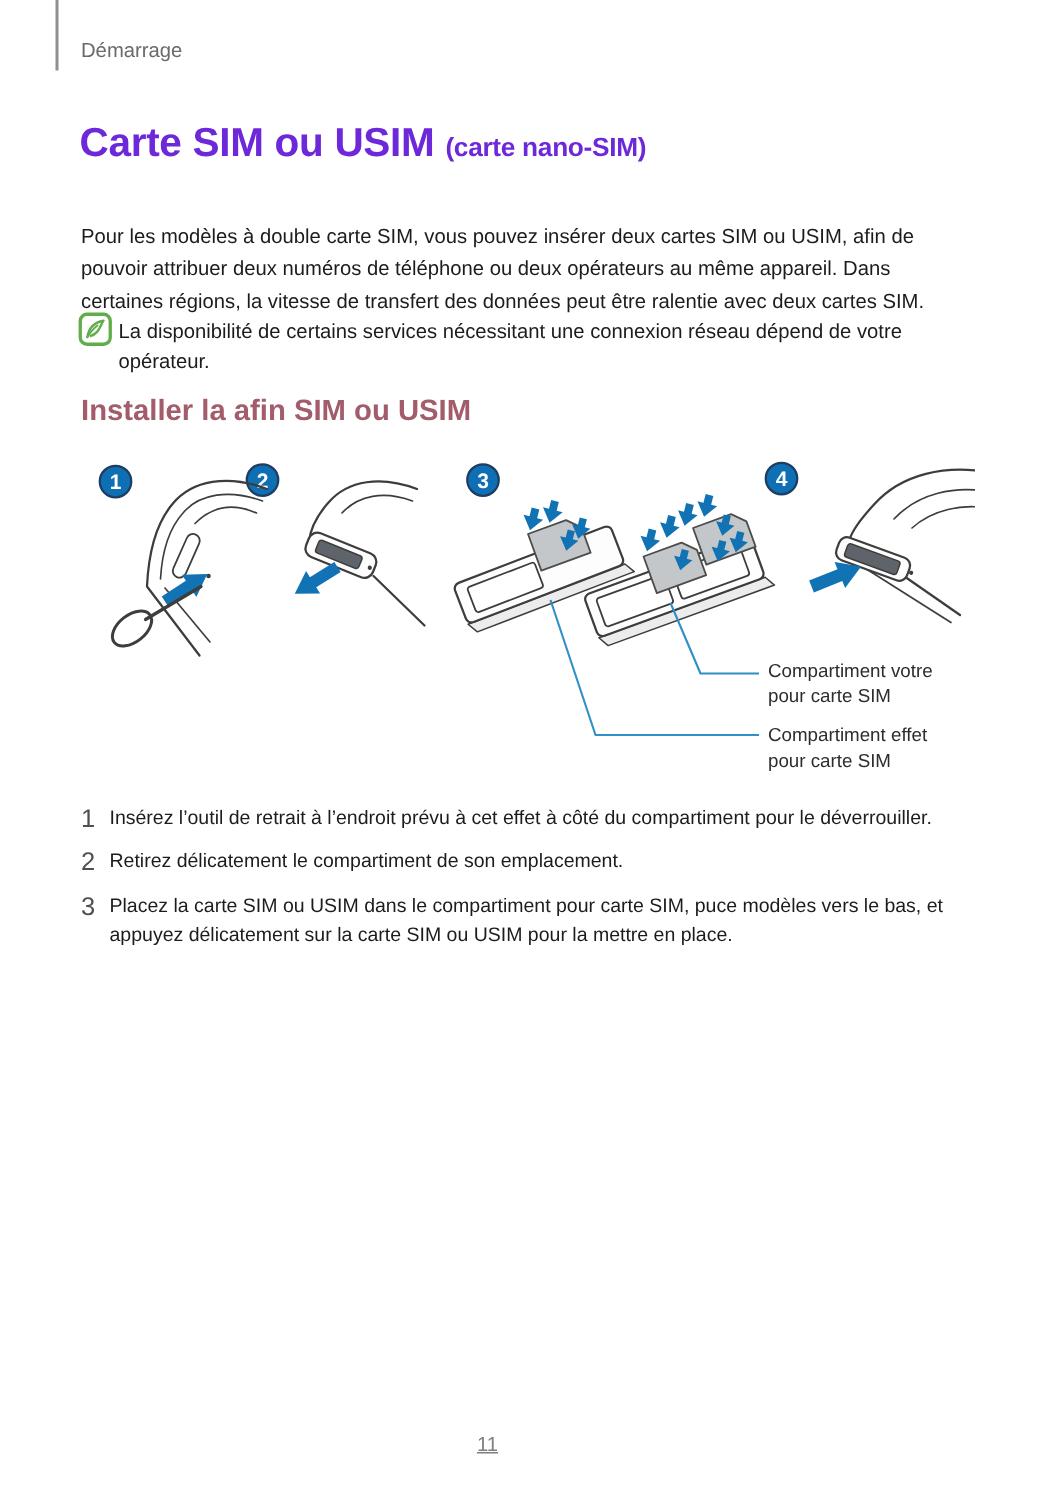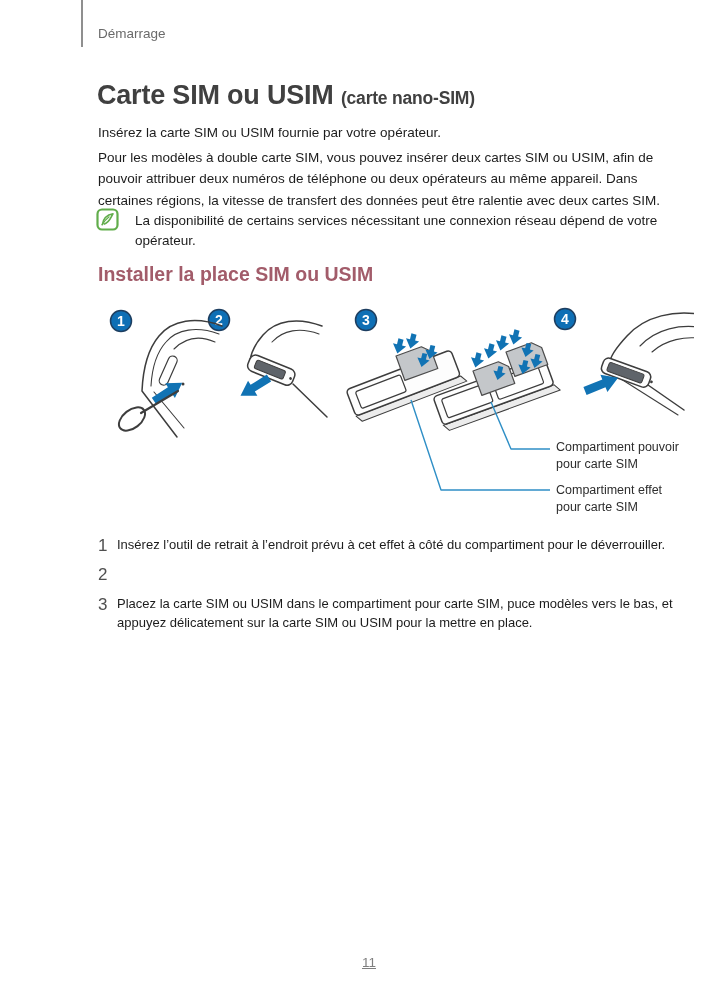--- a/index.html
+++ b/index.html
@@ -1,26 +1,26 @@
 <!DOCTYPE html>
 <html><head>
 <meta charset="utf-8">
 <style>
   html,body{margin:0;padding:0;background:#fff;}
   .page{
     position:relative;width:650px;height:994px;background:#fff;overflow:hidden;
-    font-family:"Liberation Sans",sans-serif;color:#1c1c1c;margin-left:44px;
+    font-family:"Liberation Sans",sans-serif;color:#1c1c1c;
   }
   .head-rule{position:absolute;left:37px;top:0;width:2px;height:47px;background:#8f8f8f;}
   .running-head{position:absolute;left:54px;top:26px;font-size:13.5px;color:#6a6a6a;}
-  h1{position:absolute;left:53px;top:80px;margin:0;font-size:27px;font-weight:bold;color:#404040;letter-spacing:-0.2px;white-space:nowrap;}
+  h1{position:absolute;left:53px;top:80px;margin:0;font-size:27px;font-weight:bold;color:#6d28d9;letter-spacing:-0.2px;white-space:nowrap;}
   h1 .sub{font-size:17.5px;font-weight:bold;}
   .p1{position:absolute;left:54px;top:123px;width:600px;margin:0;font-size:13.5px;line-height:1.5;}
   .p2{position:absolute;left:54px;top:147px;width:597px;margin:0;font-size:13.5px;line-height:1.58;}
-  .note{position:absolute;left:52px;top:208px;width:612px;display:flex;align-items:flex-start;gap:16px;}
+  .note{position:absolute;left:52px;top:208px;width:612px;display:flex;align-items:flex-start;gap:4px;}
   .note-icon{flex:0 0 23px;height:23px;}
   .note-text{font-size:13.5px;line-height:1.5;padding-top:3px;}
   h2{position:absolute;left:54px;top:263px;margin:0;font-size:19.5px;font-weight:bold;color:#a25c6a;white-space:nowrap;}
   .figure{position:absolute;left:0;top:298px;width:703px;height:238px;}
   .figure svg{position:absolute;left:0;top:0;}
   .callout{position:absolute;left:512px;font-size:12.5px;line-height:1.32;color:#2d2d2d;}
   .callout-double{top:141px;}
   .callout-single{top:184px;}
   .instructions{position:absolute;left:54px;top:536px;width:606px;}
   .instr{display:flex;margin-bottom:9px;}
@@ -44,35 +44,34 @@
 </head>
 <body>
 
 <div class="page">
 
   <div class="head-rule"></div>
   <div class="running-head">Démarrage</div>
 
   <h1><span>Carte SIM ou USIM </span><span class="sub">(carte nano-SIM)</span></h1>
 
-  <p class="p1">Insérez la carte SIM ou USIM fournie par votre opérateur.</p>
   <p class="p2">Pour les modèles à double carte SIM, vous pouvez insérer deux cartes SIM ou USIM, afin de pouvoir attribuer deux numéros de téléphone ou deux opérateurs au même appareil. Dans certaines régions, la vitesse de transfert des données peut être ralentie avec deux cartes SIM.</p>
 
   <div class="note">
     <span class="note-icon">
       <svg width="23" height="23" viewBox="0 0 23 23">
         <rect x="1.5" y="1.5" width="20" height="20" rx="4.5" fill="#fff" stroke="#61ad4b" stroke-width="2.2"></rect>
         <path d="M6.2,17 C7.2,10.5 10.8,6.8 17,5.8 C14.5,9.5 14,14.6 7.8,16.2" fill="none" stroke="#61ad4b" stroke-width="1.6" stroke-linejoin="round"></path>
         <path d="M5.8,17.4 C8.2,13.4 10.4,10.8 13.4,8.6" fill="none" stroke="#61ad4b" stroke-width="1.2"></path>
       </svg>
     </span>
     <span class="note-text">La disponibilité de certains services nécessitant une connexion réseau dépend de votre opérateur.</span>
   </div>
 
-  <h2>Installer la place SIM ou USIM</h2>
+  <h2>Installer la afin SIM ou USIM</h2>
 
   <div class="figure">
     <svg width="703" height="238" viewBox="0 298 703 238">
       <defs>
         <path id="ar" d="M0,-5 L24,-5 L24,-11 L42,0 L24,11 L24,5 L0,5 Z"></path>
         <path id="dar" d="M-3.5,-11 L3.5,-11 L3.5,-3 L9,-3 L0,9 L-9,-3 L-3.5,-3 Z"></path>
       </defs>
 
       <g>
         <circle class="stepc" cx="77" cy="321" r="10.5"></circle>
@@ -173,36 +172,37 @@
           <circle class="dot" cx="609" cy="373" r="1.4"></circle>
         </g>
         <use href="#ar" class="arrow" transform="translate(541,391) rotate(-22) scale(0.85)"></use>
       </g>
 
       <polyline class="leader" points="447,402 467,449 506,449"></polyline>
       <polyline class="leader" points="367,400 397,490 506,490"></polyline>
     </svg>
 
     <div class="callout callout-double">
-      <div>Compartiment pouvoir</div>
+      <div>Compartiment votre</div>
       <div>pour carte SIM</div>
     </div>
     <div class="callout callout-single">
       <div>Compartiment effet</div>
       <div>pour carte SIM</div>
     </div>
   </div>
 
   <div class="instructions">
     <div class="instr">
       <span class="inum">1</span>
       <span class="itext">Insérez l’outil de retrait à l’endroit prévu à cet effet à côté du compartiment pour le déverrouiller.</span>
     </div>
     <div class="instr">
       <span class="inum">2</span>
+      <span class="itext">Retirez délicatement le compartiment de son emplacement.</span>
     </div>
     <div class="instr">
       <span class="inum">3</span>
       <span class="itext">Placez la carte SIM ou USIM dans le compartiment pour carte SIM, puce modèles vers le bas, et appuyez délicatement sur la carte SIM ou USIM pour la mettre en place.</span>
     </div>
   </div>
 
   <div class="page-number">11</div>
 
 </div>

